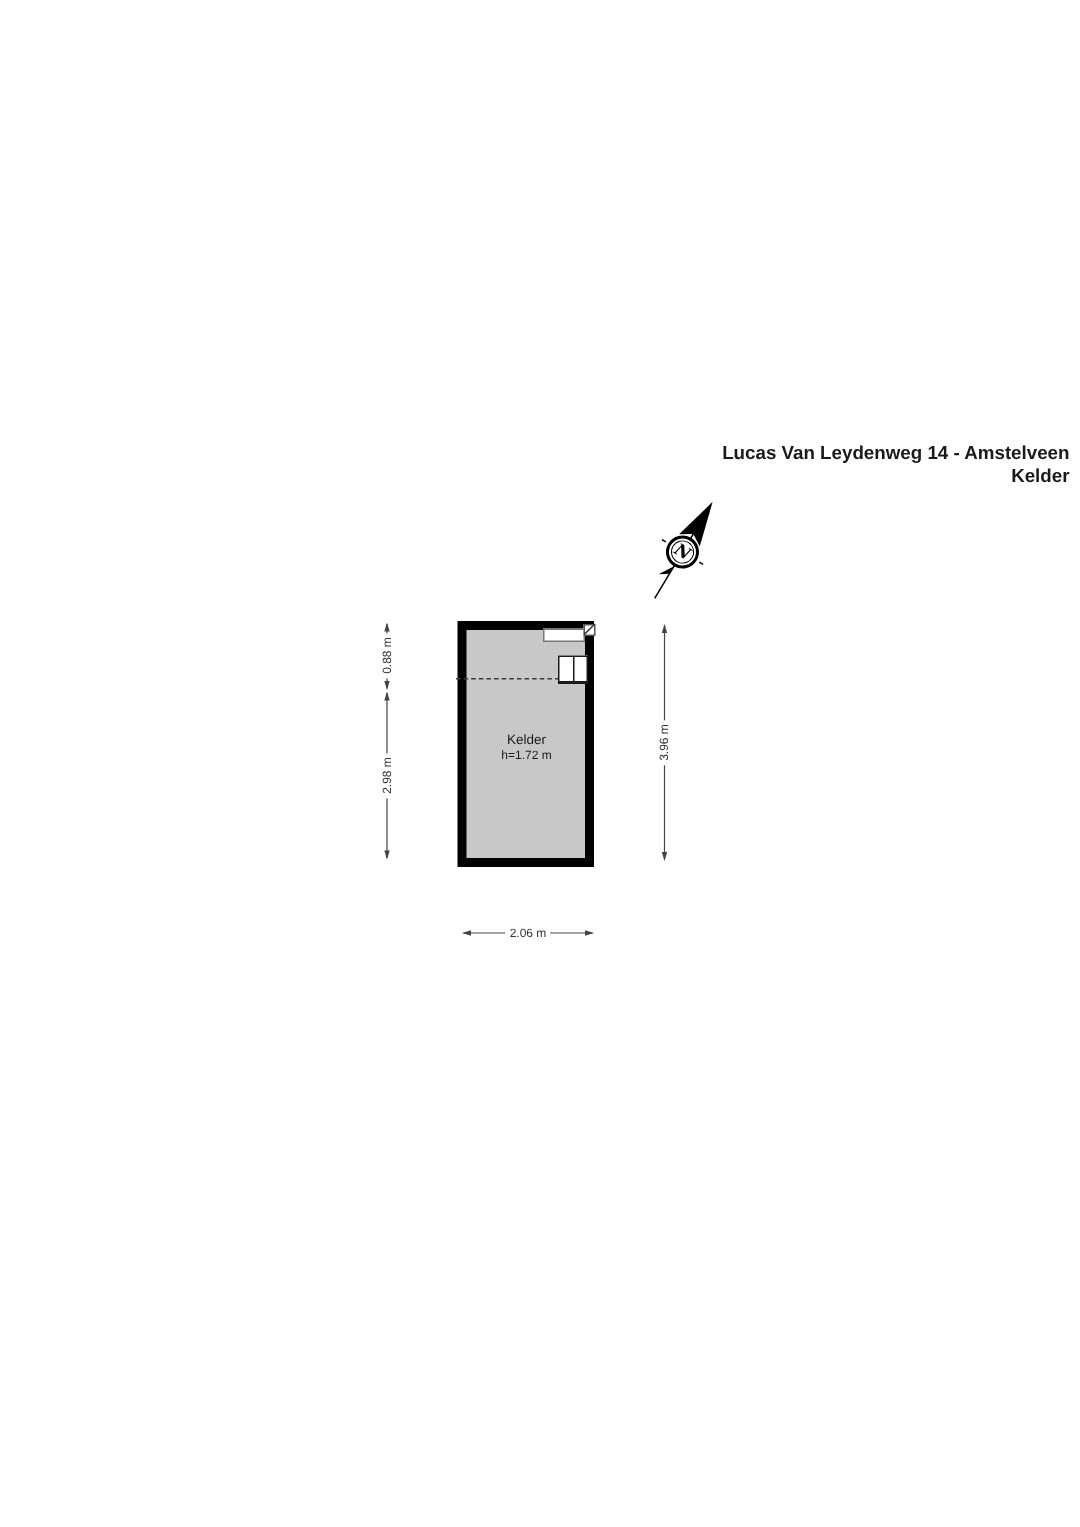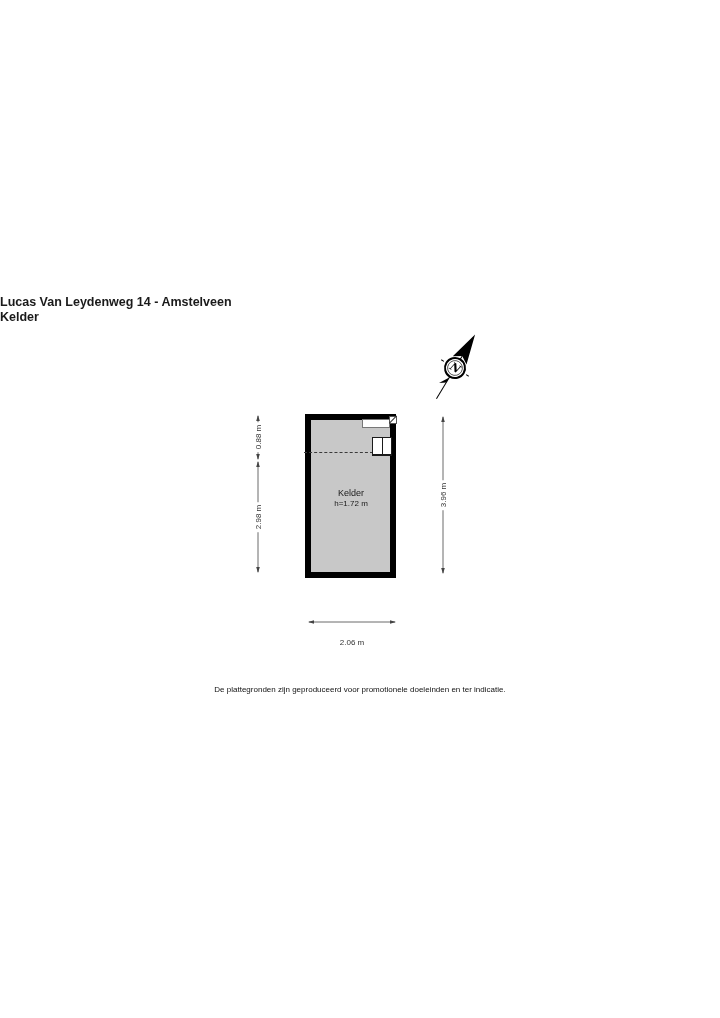--- a/index.html
+++ b/index.html
@@ -1,20 +1,20 @@
 <!DOCTYPE html>
 <html><head>
 <meta charset="utf-8">
 <style>
   html,body{margin:0;padding:0;background:#fff;}
   body{font-family:"Liberation Sans", sans-serif;}
   #page{position:relative;width:720px;height:1018px;background:#fff;overflow:hidden;}
 
   
-  .title{position:absolute;top:295px;left:0;width:713px;text-align:left;
+  .title{position:absolute;top:295px;left:0;width:713px;text-align:right;
          font-weight:bold;font-size:12.5px;line-height:15px;color:#1a1a1a;}
 
   
   .plan-outer{position:absolute;left:305px;top:414px;width:91px;height:164px;background:#000;}
   .plan-floor{position:absolute;left:311px;top:420px;width:79px;height:152px;background:#c8c8c8;}
   .dash-line{position:absolute;left:304px;top:452px;width:69px;height:0;
              border-top:1px dashed #3a3a3a;}
   .window-rect{position:absolute;left:362px;top:419px;width:26px;height:7px;
                background:#fff;border:1px solid #777;}
   .corner-sym{position:absolute;left:389px;top:416px;width:6px;height:6px;
@@ -97,19 +97,18 @@
     <polygon points="443,574 441.2,568 444.8,568" fill="#444"></polygon>
 
     <line x1="309" y1="622" x2="395" y2="622" stroke="#444" stroke-width="0.8"></line>
     <polygon points="308,622 314,620.2 314,623.8" fill="#444"></polygon>
     <polygon points="396,622 390,620.2 390,623.8" fill="#444"></polygon>
   </svg>
 
   <div class="dim-label dim-v" style="left:258px;top:437px;">0.88 m</div>
   <div class="dim-label dim-v" style="left:258px;top:517px;">2.98 m</div>
   <div class="dim-label dim-v" style="left:443px;top:495px;">3.96 m</div>
-  <div class="dim-label dim-h" style="left:352px;top:622px;margin-top:20px;">2.06 m</div>
+  <div class="dim-label dim-h" style="left:352px;top:622px;">2.06 m</div>
 
   <div class="footer">
-    <div>De plattegronden zijn geproduceerd voor promotionele doeleinden en ter indicatie.</div>
   </div>
 
 </div>
 
 </body></html>

